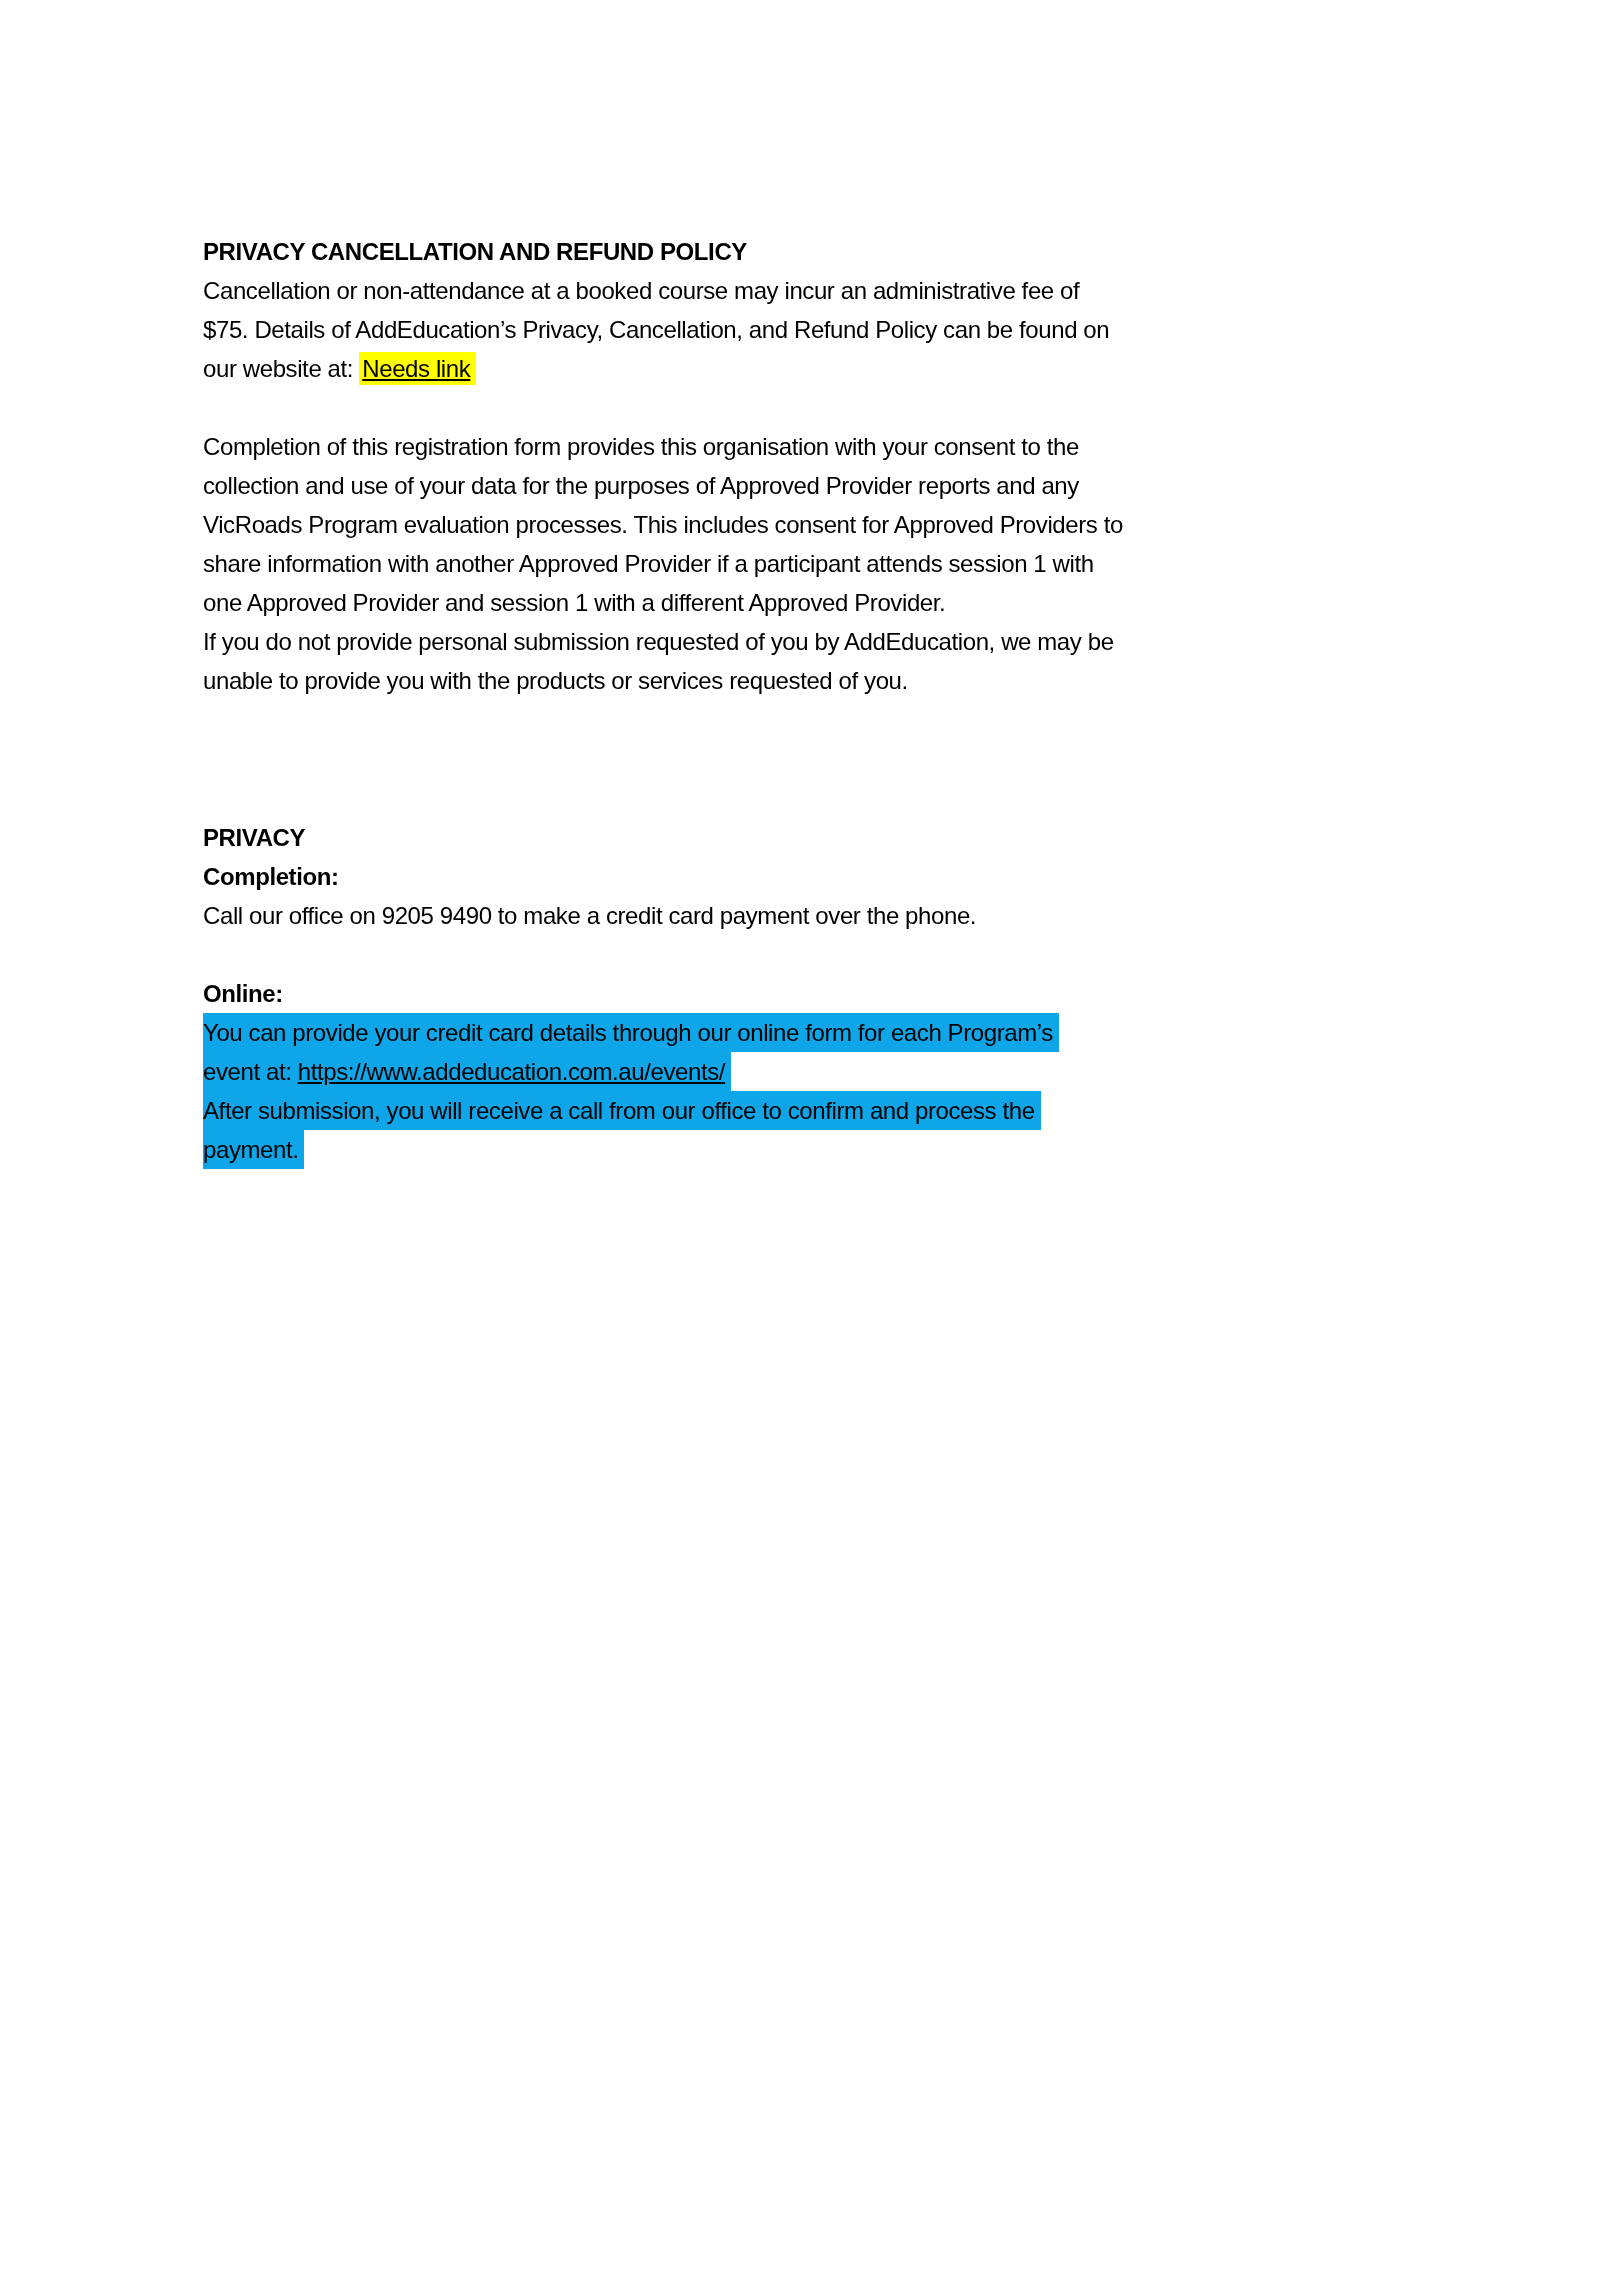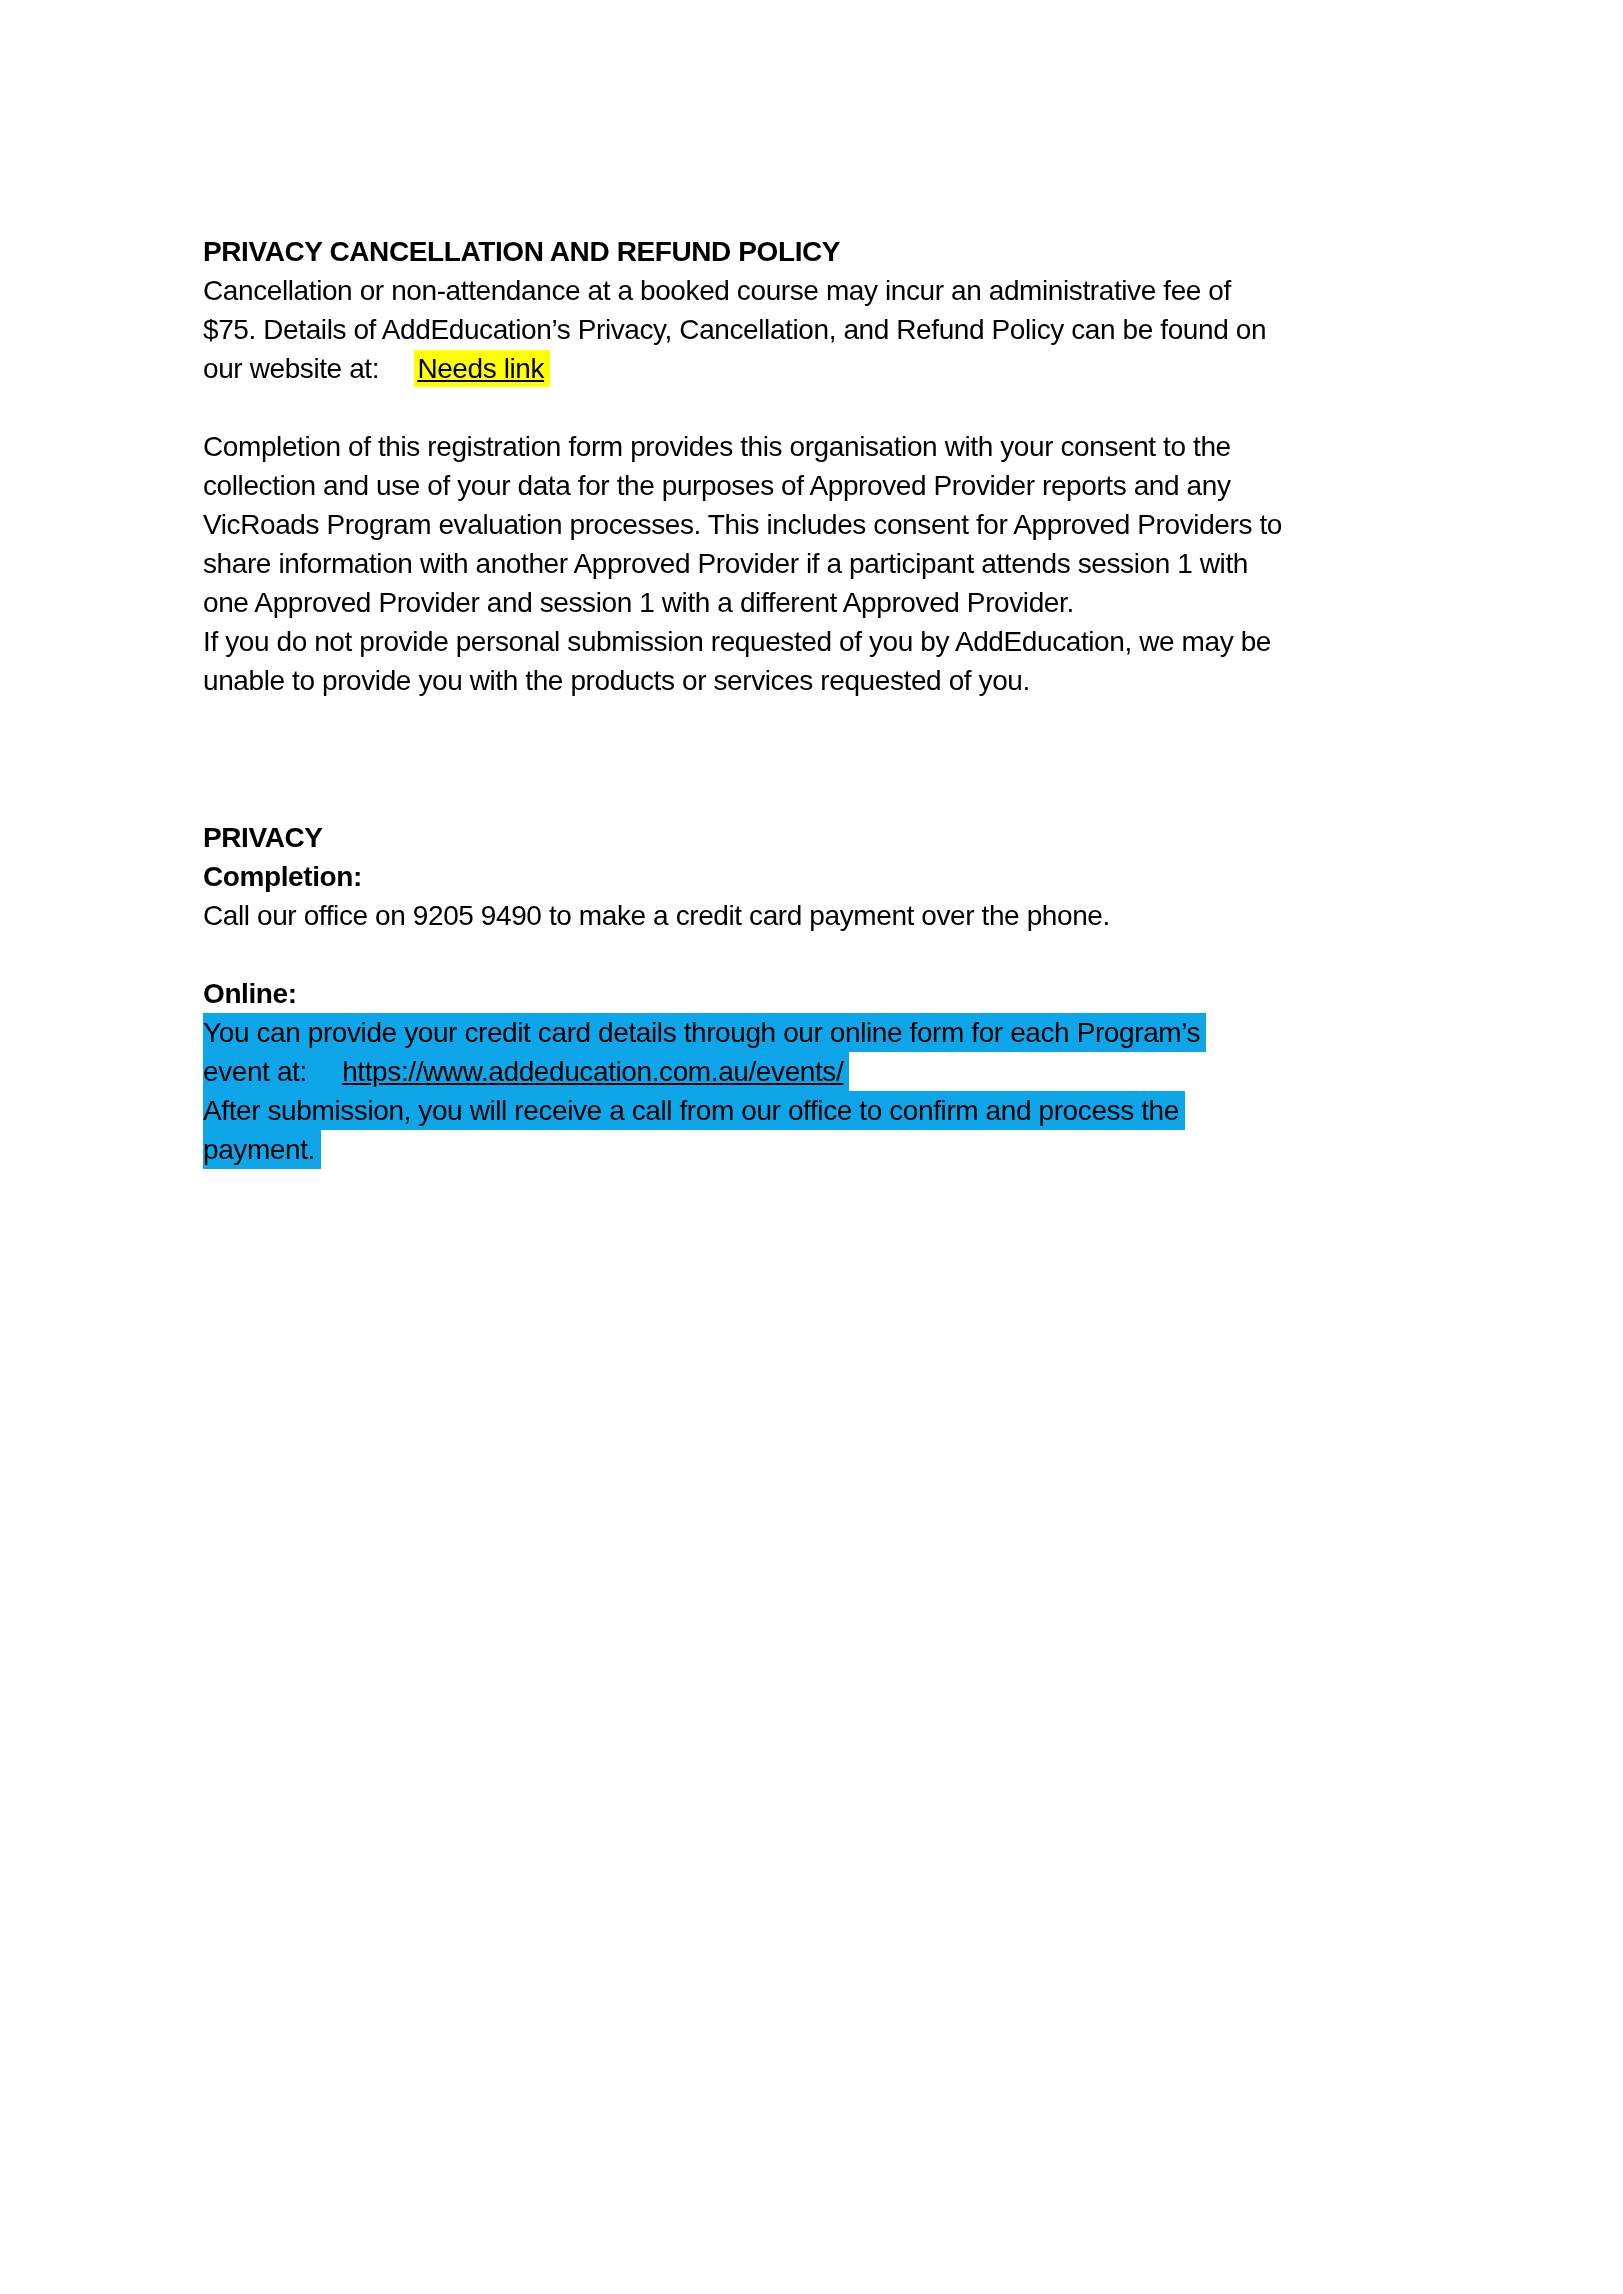--- a/index.html
+++ b/index.html
@@ -12,21 +12,21 @@
     height: 2295px;
     position: relative;
     font-family: "Liberation Sans", sans-serif;
     color: #000000;
     overflow: hidden;
   }
   .content {
     position: absolute;
     left: 203px;
     top: 232px;
-    font-size: 28px;
+    font-size: 24px;
     line-height: 39px;
     letter-spacing: -0.4px;
   }
   .line {
     white-space: pre;
     height: 39px;
   }
   .bold {
     font-weight: 700;
   }
@@ -38,21 +38,20 @@
   }
   .hl-block {
     background: #0ea5e9;
     width: fit-content;
     padding-right: 5.9px;
   }
   .link {
     color: #000000;
     text-decoration: underline;
     cursor: pointer;
-    margin-left: 28px;
   }
 </style>
 </head>
 <body>
 
 <div class="content">
 
   <div class="line bold">PRIVACY CANCELLATION AND REFUND POLICY</div>
 
   <div class="line">Cancellation or non-attendance at a booked course may incur an administrative fee of</div>

